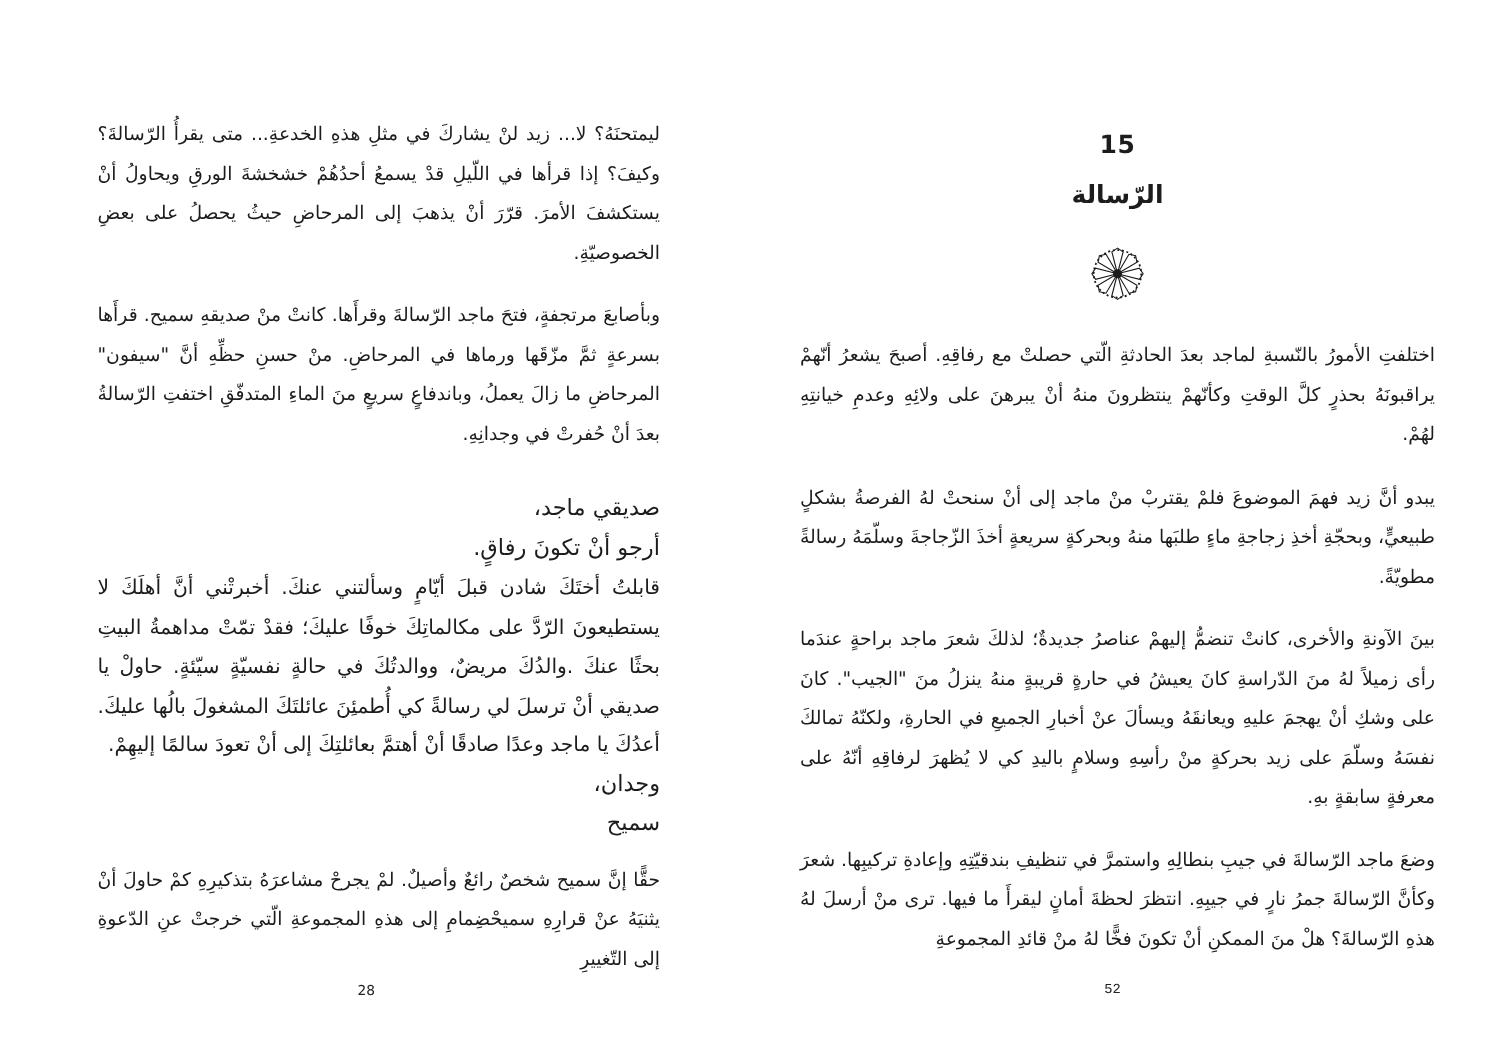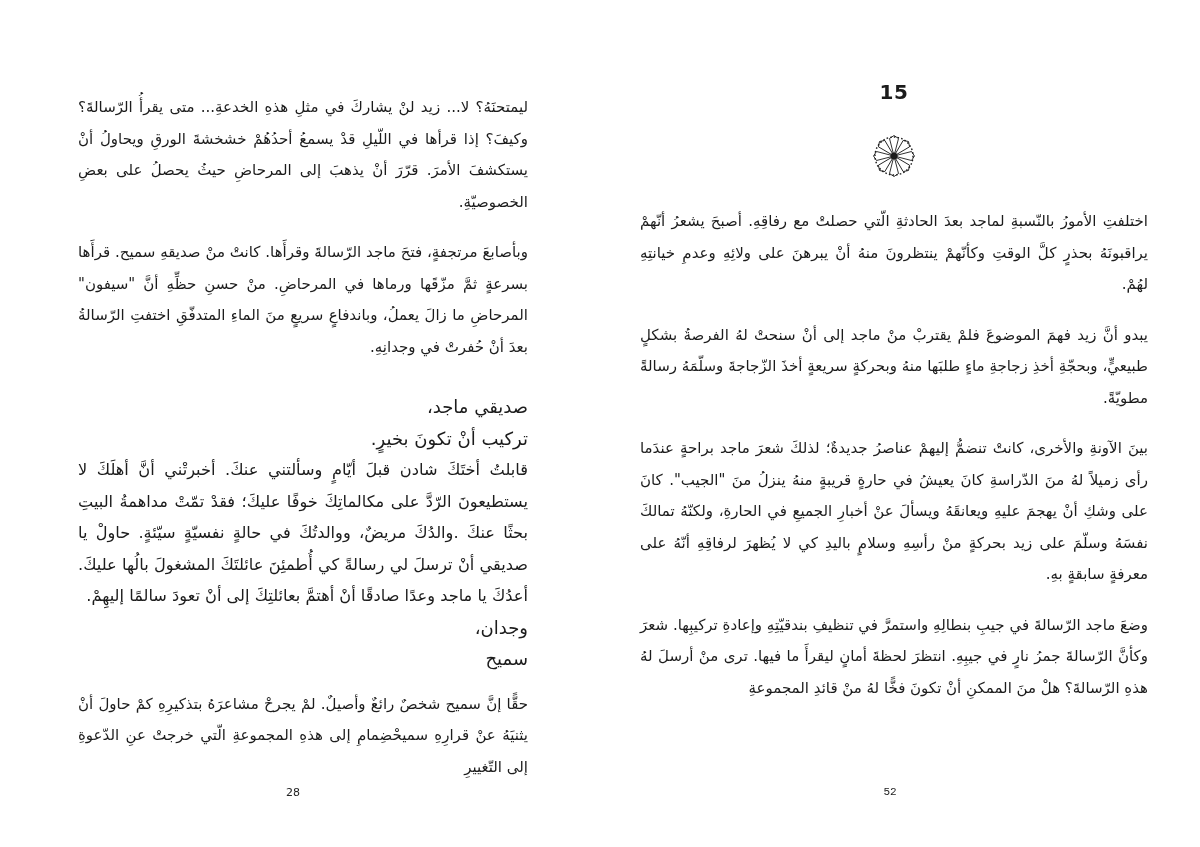--- a/index.html
+++ b/index.html
@@ -7,21 +7,21 @@
   body {
     width:1200px; height:847px;
     font-family:"DejaVu Sans", sans-serif;
     color:#1c1c1c;
     overflow:hidden;
     position:relative;
   }
   .spread { position:relative; width:1200px; height:847px; background:#ffffff; }
 
   .col { position:absolute; direction:rtl; }
-  .col.right-page-col { left:640px; top:80px; width:508px; }
+  .col.right-page-col { left:640px; top:103px; width:508px; }
   .col.left-page-col  { left:78px;  top:92px; width:450px; }
 
   .chapter-number {
     text-align:center; font-weight:700; font-size:20px;
     direction:ltr; letter-spacing:0.5px;
   }
   .chapter-title {
     text-align:center; font-weight:700; font-size:20px; margin-top:16px;
   }
   .ornament-wrap { text-align:center; margin-top:28px; margin-bottom:24px; height:50px; }
@@ -50,20 +50,21 @@
   .page-number.pn-left  { left:78px;  width:430px; }
   .page-number.pn-right { left:636px; width:508px;font-family:Liberation Mono, monospace; }
 </style>
 </head>
 <body>
 
 <div class="spread">
 
   <div class="col right-page-col">
     <div class="chapter-number">15</div>
+    <div class="chapter-title">الرّسالة</div>
 
     <div class="ornament-wrap">
       <span>
         <svg width="48" height="48" viewBox="0 0 48 48" xmlns="http://www.w3.org/2000/svg">
           <g fill="#ffffff" stroke="#1c1c1c" stroke-width="0.9">
             <g>
               <polygon points="24,24 19.5,6.5 24,3.5 28.5,6.5"></polygon>
               <polygon points="24,24 19.5,6.5 24,3.5 28.5,6.5" transform="rotate(45 24 24)"></polygon>
               <polygon points="24,24 19.5,6.5 24,3.5 28.5,6.5" transform="rotate(90 24 24)"></polygon>
               <polygon points="24,24 19.5,6.5 24,3.5 28.5,6.5" transform="rotate(135 24 24)"></polygon>
@@ -84,21 +85,21 @@
     <p class="para">بينَ الآونةِ والأخرى، كانتْ تنضمُّ إليهمْ عناصرُ جديدةٌ؛ لذلكَ شعرَ ماجد براحةٍ عندَما رأى زميلاً لهُ منَ الدّراسةِ كانَ يعيشُ في حارةٍ قريبةٍ منهُ ينزلُ منَ "الجيب". كانَ على وشكِ أنْ يهجمَ عليهِ ويعانقَهُ ويسألَ عنْ أخبارِ الجميعِ في الحارةِ، ولكنّهُ تمالكَ نفسَهُ وسلّمَ على زيد بحركةٍ منْ رأسِهِ وسلامٍ باليدِ كي لا يُظهرَ لرفاقِهِ أنّهُ على معرفةٍ سابقةٍ بهِ.</p>
     <p class="para">وضعَ ماجد الرّسالةَ في جيبِ بنطالِهِ واستمرَّ في تنظيفِ بندقيّتِهِ وإعادةِ تركيبِها. شعرَ وكأنَّ الرّسالةَ جمرُ نارٍ في جيبِهِ. انتظرَ لحظةَ أمانٍ ليقرأَ ما فيها. ترى منْ أرسلَ لهُ هذهِ الرّسالةَ؟ هلْ منَ الممكنِ أنْ تكونَ فخًّا لهُ منْ قائدِ المجموعةِ</p>
   </div>
 
   <div class="col left-page-col">
     <p class="para">ليمتحنَهُ؟ لا... زيد لنْ يشاركَ في مثلِ هذهِ الخدعةِ... متى يقرأُ الرّسالةَ؟ وكيفَ؟ إذا قرأها في اللّيلِ قدْ يسمعُ أحدُهُمْ خشخشةَ الورقِ ويحاولُ أنْ يستكشفَ الأمرَ. قرّرَ أنْ يذهبَ إلى المرحاضِ حيثُ يحصلُ على بعضِ الخصوصيّةِ.</p>
     <p class="para">وبأصابعَ مرتجفةٍ، فتحَ ماجد الرّسالةَ وقرأَها. كانتْ منْ صديقهِ سميح. قرأَها بسرعةٍ ثمَّ مزّقَها ورماها في المرحاضِ. منْ حسنِ حظِّهِ أنَّ "سيفون" المرحاضِ ما زالَ يعملُ، وباندفاعٍ سريعٍ منَ الماءِ المتدفّقِ اختفتِ الرّسالةُ بعدَ أنْ حُفرتْ في وجدانِهِ.</p>
 
     <div class="letter-block">
       <div class="letter-line">صديقي ماجد،</div>
-      <div class="letter-line">تركيب أنْ تكونَ بخيرٍ.</div>
+      <div class="letter-line">أرجو أنْ تكونَ رفاقٍ.</div>
       <div class="letter-body">قابلتُ أختَكَ شادن قبلَ أيّامٍ وسألتني عنكَ. أخبرتْني أنَّ أهلَكَ لا يستطيعونَ الرّدَّ على مكالماتِكَ خوفًا عليكَ؛ فقدْ تمّتْ مداهمةُ البيتِ بحثًا عنكَ .والدُكَ مريضٌ، ووالدتُكَ في حالةٍ نفسيّةٍ سيّئةٍ. حاولْ يا صديقي أنْ ترسلَ لي رسالةً كي أُطمئِنَ عائلتَكَ المشغولَ بالُها عليكَ. أعدُكَ يا ماجد وعدًا صادقًا أنْ أهتمَّ بعائلتِكَ إلى أنْ تعودَ سالمًا إليهِمْ.</div>
       <div class="letter-line">وجدان،</div>
       <div class="letter-line">سميح</div>
     </div>
 
     <p class="para">حقًّا إنَّ سميح شخصٌ رائعٌ وأصيلٌ. لمْ يجرحْ مشاعرَهُ بتذكيرِهِ كمْ حاولَ أنْ يثنيَهُ عنْ قرارِهِ سميحْضِمامِ إلى هذهِ المجموعةِ الّتي خرجتْ عنِ الدّعوةِ إلى التّغييرِ</p>
   </div>
 
   <div class="page-number pn-left">28</div>
   <div class="page-number pn-right">52</div>

